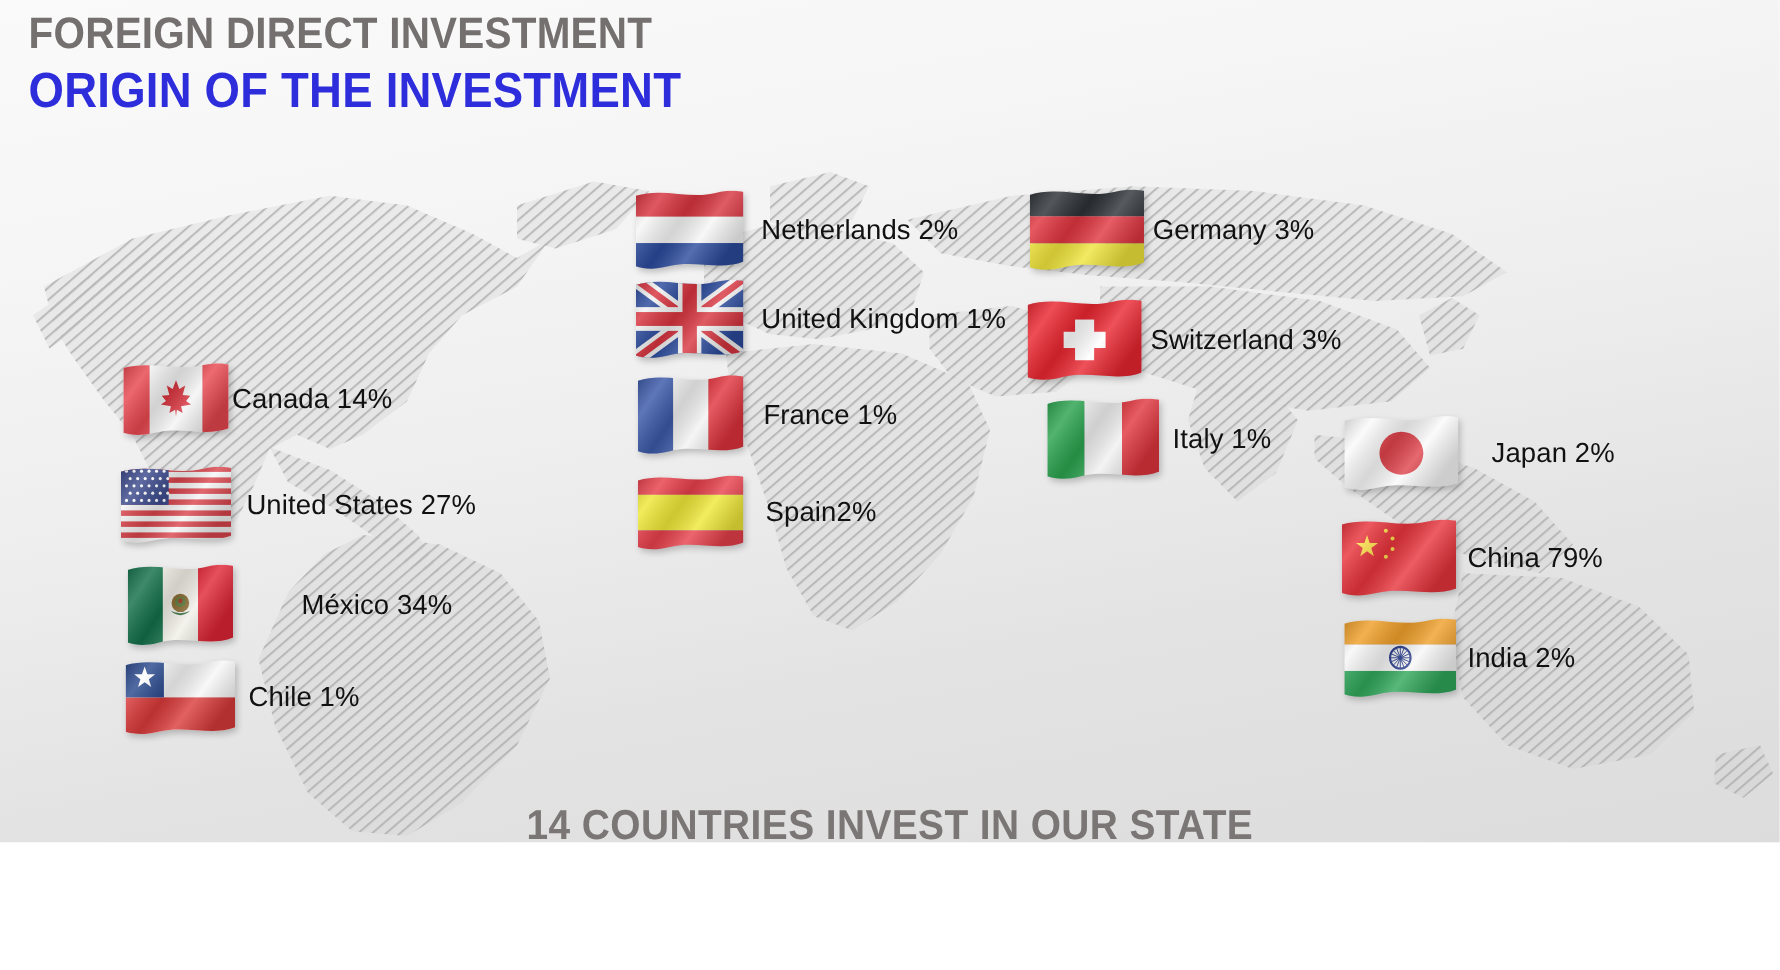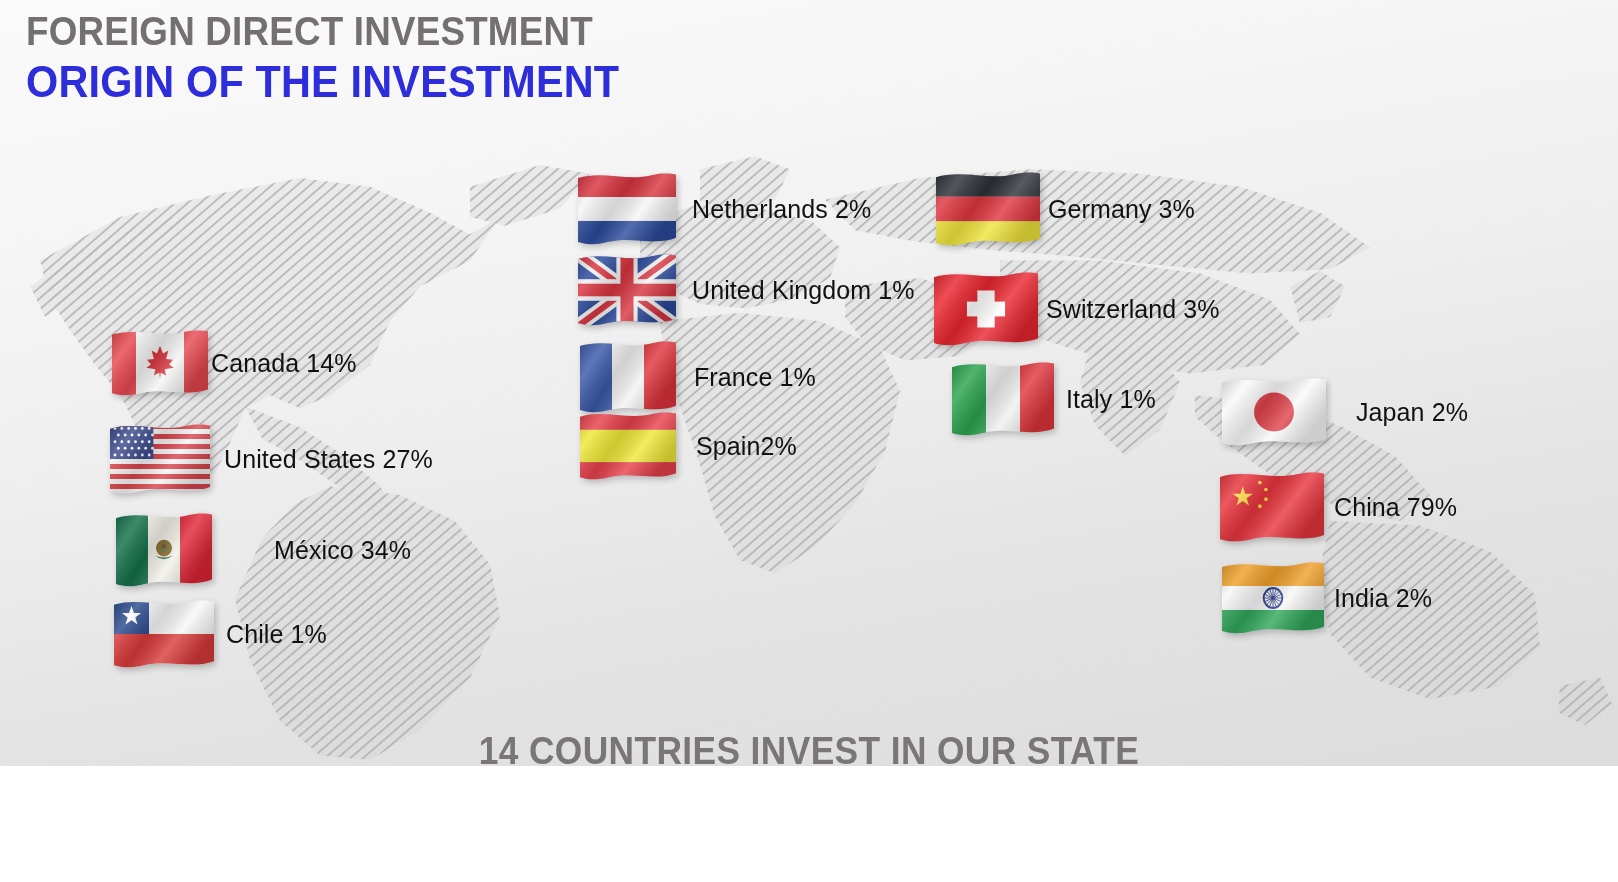--- a/index.html
+++ b/index.html
@@ -321,21 +321,21 @@
             <g clip-path="url(#waveClip)">
 
     <rect x="0" y="0" width="40" height="80" fill="#3b59a8"></rect>
     <rect x="40" y="0" width="40" height="80" fill="#f3f3f3"></rect>
     <rect x="80" y="0" width="40" height="80" fill="#e0323c"></rect>
               <rect width="120" height="80" fill="url(#shade)"></rect>
             </g>
           </svg>
         <span class="entry-label" style="margin-left:18px">France 1%</span>
       </div>
-      <div class="entry" style="left: 580px; top: 412px;">
+      <div class="entry" style="left: 580px; top: 432px;">
         <svg class="flag" width="96" height="68" viewBox="0 0 120 80" preserveAspectRatio="none" xmlns="http://www.w3.org/2000/svg">
             <g clip-path="url(#waveClip)">
 
     <rect x="0" y="0" width="120" height="21" fill="#e8404b"></rect>
     <rect x="0" y="21" width="120" height="38" fill="#efe838"></rect>
     <rect x="0" y="59" width="120" height="21" fill="#e8404b"></rect>
               <rect width="120" height="80" fill="url(#shade)"></rect>
             </g>
           </svg>
         <span class="entry-label" style="margin-left:20px">Spain2%</span>

